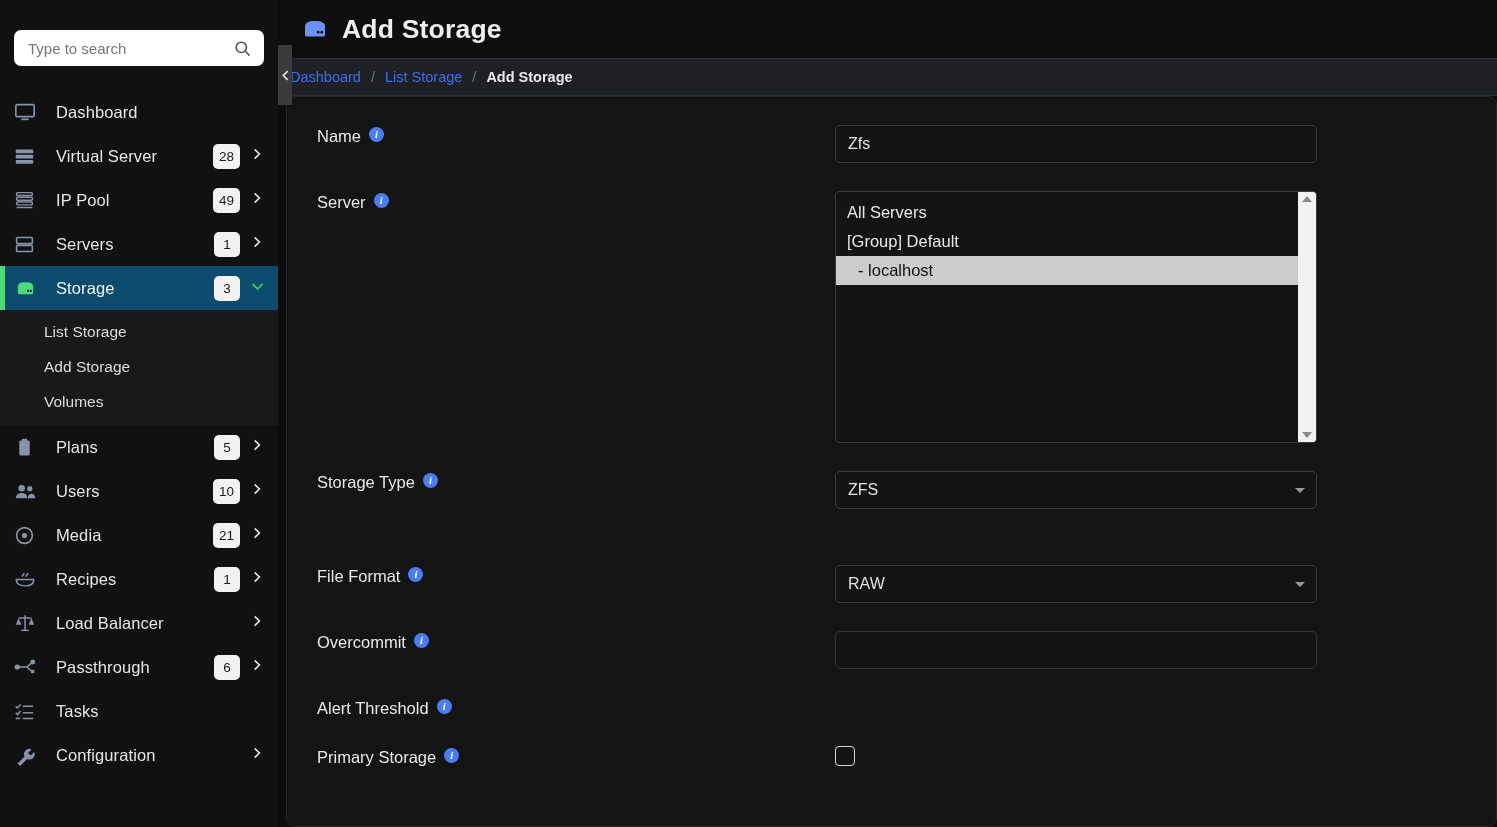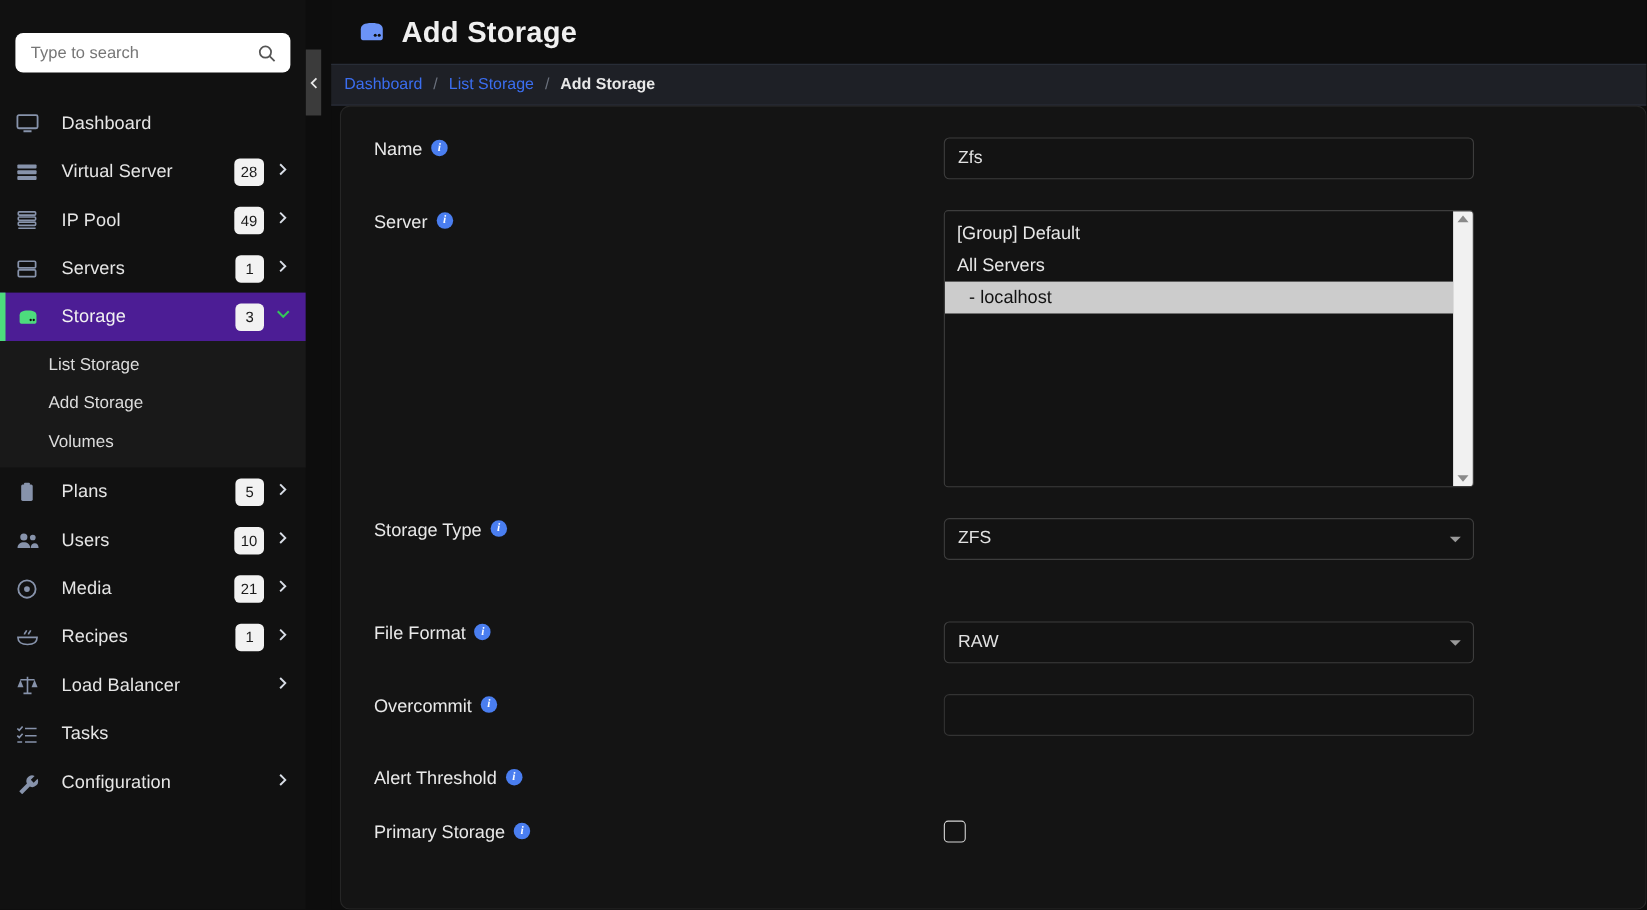--- a/index.html
+++ b/index.html
@@ -2,21 +2,21 @@
 <html><head>
 <meta charset="utf-8">
 <style>
   * { box-sizing: border-box; margin: 0; padding: 0; }
   html, body {
     width: 1497px; height: 827px;
     background: #0d0d0d;
     font-family: "Liberation Sans", sans-serif;
     overflow: hidden;
   }
-  .app { display: flex; width: 1497px; height: 679px; position: relative; gap: 23px; }
+  .app { display: flex; width: 1497px; height: 679px; position: relative; }
 
   
   .sidebar {
     width: 278px; height: 827px;
     background: #111111;
     flex: 0 0 278px;
     position: relative;
     overflow: hidden;
   }
   .search-wrap { padding: 30px 14px 0 14px; }
@@ -50,21 +50,21 @@
     white-space: nowrap;
   }
   .badge {
     min-width: 26px; height: 25px;
     background: #f2f2f2; color: #1a1a1a;
     border-radius: 5px; font-size: 13.5px;
     display: flex; align-items: center; justify-content: center;
     padding: 0 6px; margin-right: 10px;
   }
   .chev { width: 14px; flex: 0 0 14px; color: #d8dde6; display:block; }
-  .nav-item.active { background: #4c1d95; }
+  .nav-item.active { background: #0c4a6e; }
   .nav-item.active .lbl { color: #f2f2f2; }
   .nav-item.active .ico { color: #4ddb7d; }
   .nav-item.active .accent {
     position: absolute; left: 0; top: 0; bottom: 0; width: 5px;
     background: #4ddb7d;
   }
   .nav-item.active .chev { color: #34c759; }
 
   .submenu { background: #191919; padding: 4px 0 6px 0; }
   .sub-item {
@@ -377,20 +377,39 @@
           </svg>
         </span>
         <span class="lbl">Load Balancer</span>
         <span class="chev">
           <svg viewBox="0 0 24 24" width="14" height="14" fill="none" stroke="currentColor" stroke-width="3">
               <polyline points="8,4 16,12 8,20"></polyline>
             </svg>
         </span>
       </div>
 
+      <div class="nav-item">
+        <span class="ico">
+          <svg viewBox="0 0 24 24" width="22" height="22" fill="none" stroke="currentColor" stroke-width="1.7">
+            <circle cx="3.5" cy="12" r="2" fill="currentColor"></circle>
+            <line x1="5.5" y1="12" x2="14" y2="12"></line>
+            <path d="M14 12 L20 7"></path>
+              <path d="M14 12 L20 17"></path>
+            <circle cx="20.5" cy="6.5" r="1.8" fill="currentColor"></circle>
+            <rect x="18.6" y="15.2" width="3.6" height="3.6" fill="currentColor" stroke="none"></rect>
+          </svg>
+        </span>
+        <span class="lbl">Passthrough</span>
+        <span class="badge">6</span>
+        <span class="chev">
+          <svg viewBox="0 0 24 24" width="14" height="14" fill="none" stroke="currentColor" stroke-width="3">
+              <polyline points="8,4 16,12 8,20"></polyline>
+            </svg>
+        </span>
+      </div>
 
       <div class="nav-item">
         <span class="ico">
           <svg viewBox="0 0 24 24" width="21" height="21" fill="none" stroke="currentColor" stroke-width="1.7">
             <polyline points="2,6 4,8 7.5,4"></polyline>
               <polyline points="2,13.5 4,15.5 7.5,11.5"></polyline>
             <line x1="10" y1="6" x2="22" y2="6"></line>
               <line x1="10" y1="13.5" x2="22" y2="13.5"></line>
               <line x1="10" y1="20" x2="22" y2="20"></line>
               <line x1="2" y1="20" x2="7" y2="20"></line>
@@ -462,22 +481,22 @@
       <div class="row">
         <div class="label-col">
           <div class="flabel">
             <span>Server</span>
             <span class="info">i</span>
           </div>
         </div>
         <div class="field-col">
           <div class="listbox">
             <div class="opts">
+              <div class="opt">All Servers</div>
               <div class="opt">[Group] Default</div>
-              <div class="opt">All Servers</div>
               <div class="opt selected indent">- localhost</div>
             </div>
             <div class="vscroll">
               <span class="arr-up"></span>
               <span class="arr-dn"></span>
             </div>
           </div>
         </div>
       </div>
 

